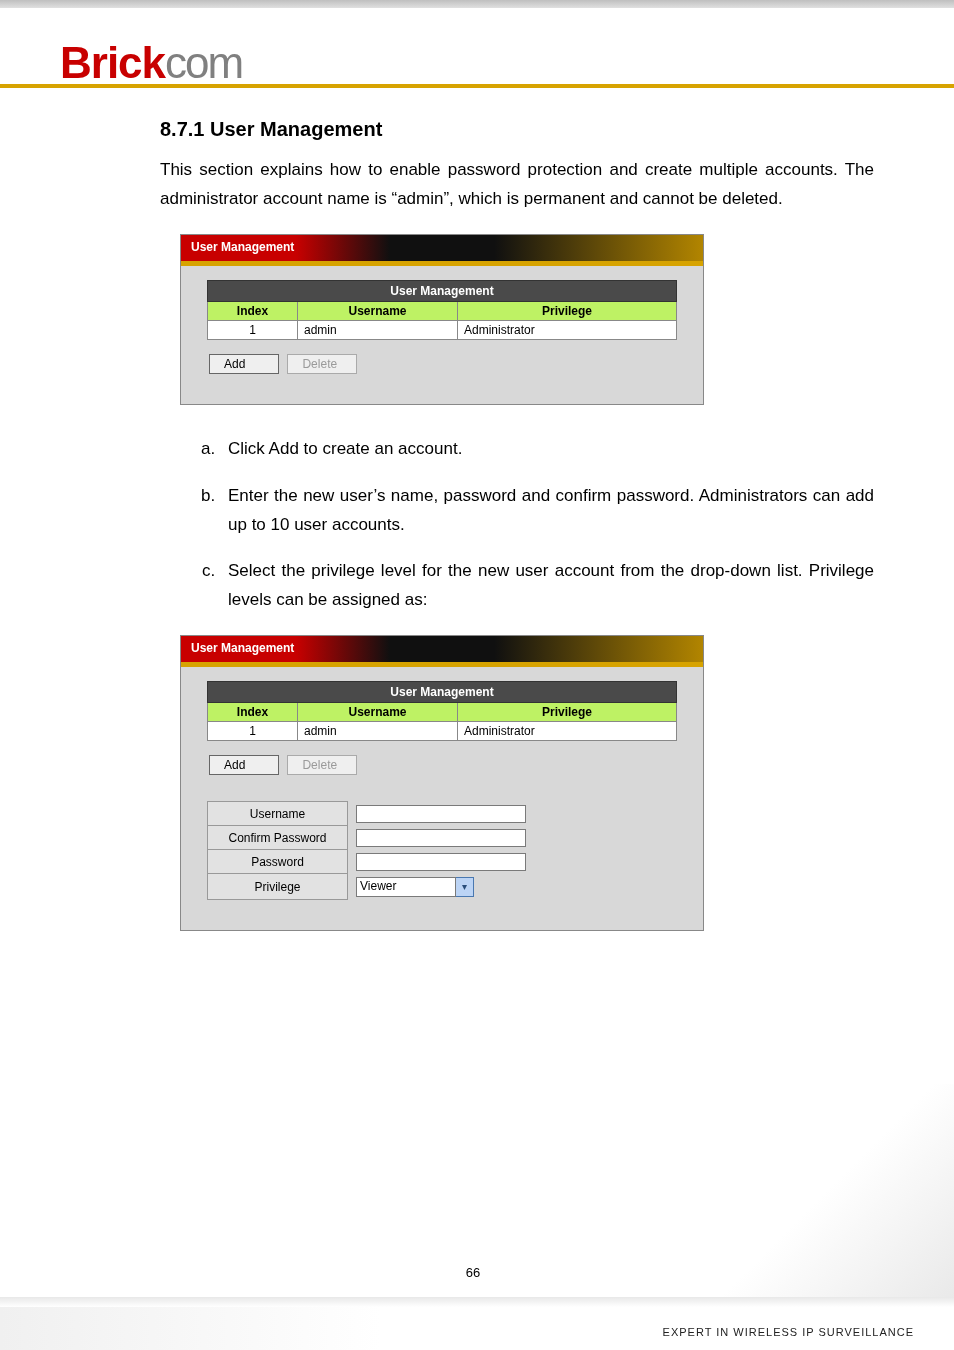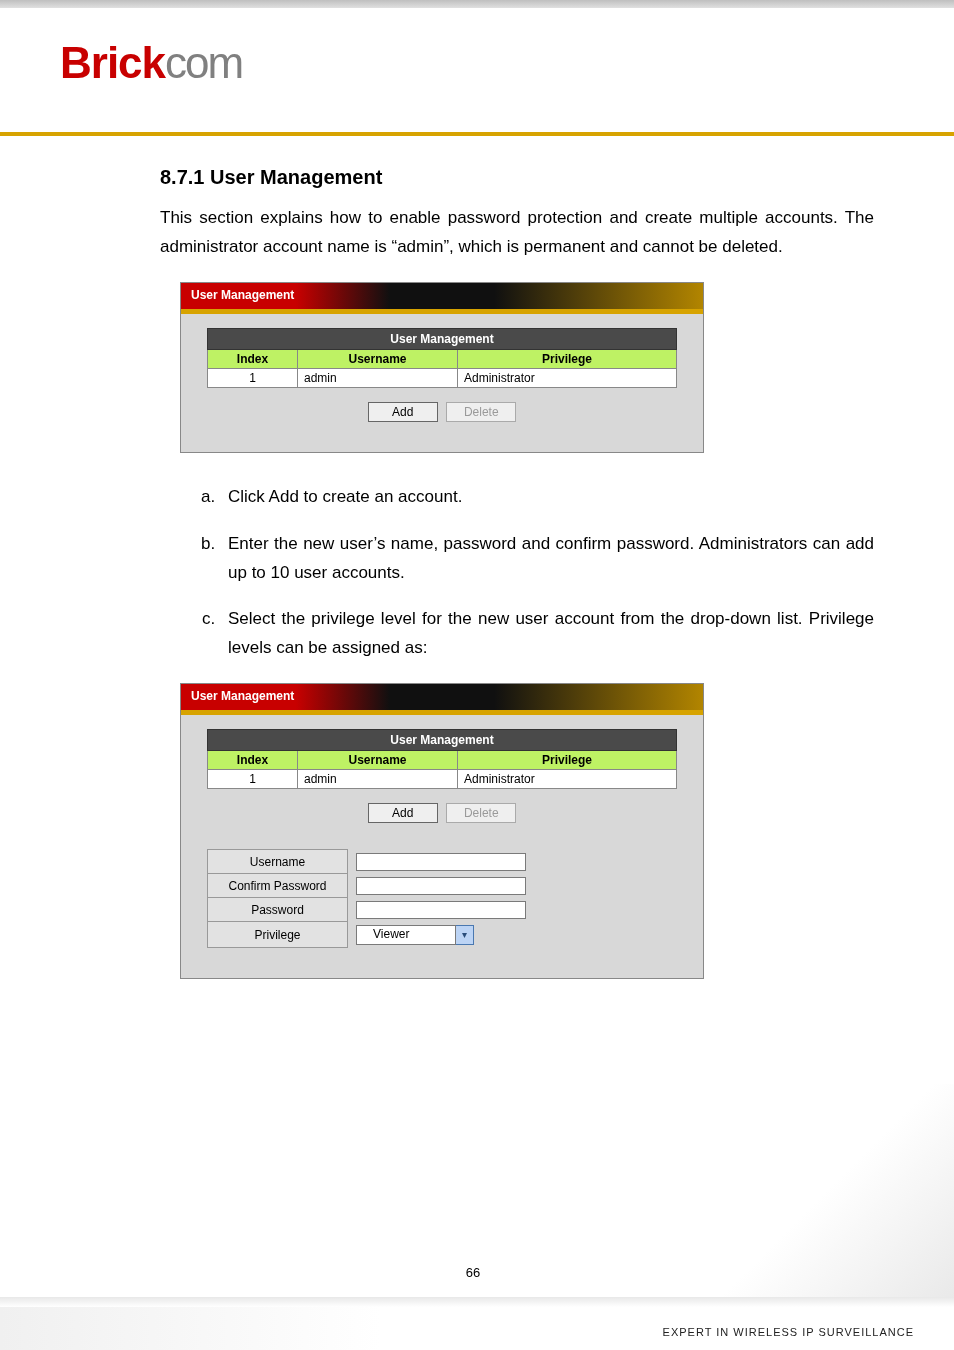--- a/index.html
+++ b/index.html
@@ -14,21 +14,21 @@
   
   .page-top-strip {
     height: 8px;
     background: linear-gradient(#bfbfbf,#e0e0e0);
   }
   
   .brand-bar {
     position: relative;
     padding: 30px 60px 0 60px;
     border-bottom: 4px solid #d7a300;
-    height: 128px;
+    height: 80px;
   }
   .brand-brick {
     font-family: Arial, sans-serif;
     font-size: 44px;
     font-weight: 900;
     letter-spacing: -1px;
     color: #c80000;
   }
   .brand-com {
     font-family: Arial, sans-serif;
@@ -110,40 +110,40 @@
   }
   .um-table th {
     background: #bef264; border:1px solid #888; padding:2px 6px; text-align:center; font-weight: bold;
   }
   .um-table td {
     background: #fff; border:1px solid #888; padding:2px 6px;
   }
   .um-table td.idx { text-align:center; width:90px; }
   .um-table td.un { width:160px; }
 
-  .btn-row { text-align:center; margin-top:14px; }
+  .btn-row { text-align:left; margin-top:14px; }
   .ui-btn {
     display:inline-block; min-width:70px; padding:2px 14px;
     background:#efefef; border:1px solid #666; font-size:12px;
     margin: 0 2px;
   }
   .ui-btn.disabled { color:#9a9a9a; border-color:#aaa; }
 
   
   .form-table { border-collapse: collapse; margin-top: 26px; font-size:12px; }
   .form-table td.label {
     background:#e2e2e2; border:1px solid #999; width:140px; padding:3px 8px; text-align:center;
   }
   .form-table td.field { padding:3px 8px; }
   .txt-input {
     width: 170px; height:18px; border:1px solid #7a7a7a; background:#fff; font-size:12px; padding:1px 3px;
   }
   .sel-wrap { display:inline-flex; align-items:center; }
   .sel-input {
-    width: 100px; height:20px; border:1px solid #7a7a7a; background:#fff; font-size:12px; padding:1px 16px;
+    width: 100px; height:20px; border:1px solid #7a7a7a; background:#fff; font-size:12px; padding:1px 3px;
   }
   .sel-caret {
     width:18px; height:20px; background:#bcd4f5; border:1px solid #4a78b0; border-left:none;
     display:inline-flex; align-items:center; justify-content:center; color:#2a4d7a; font-size:10px;
   }
 
   
   .page-no {
     position: absolute;
     left: 0; right:8px;

